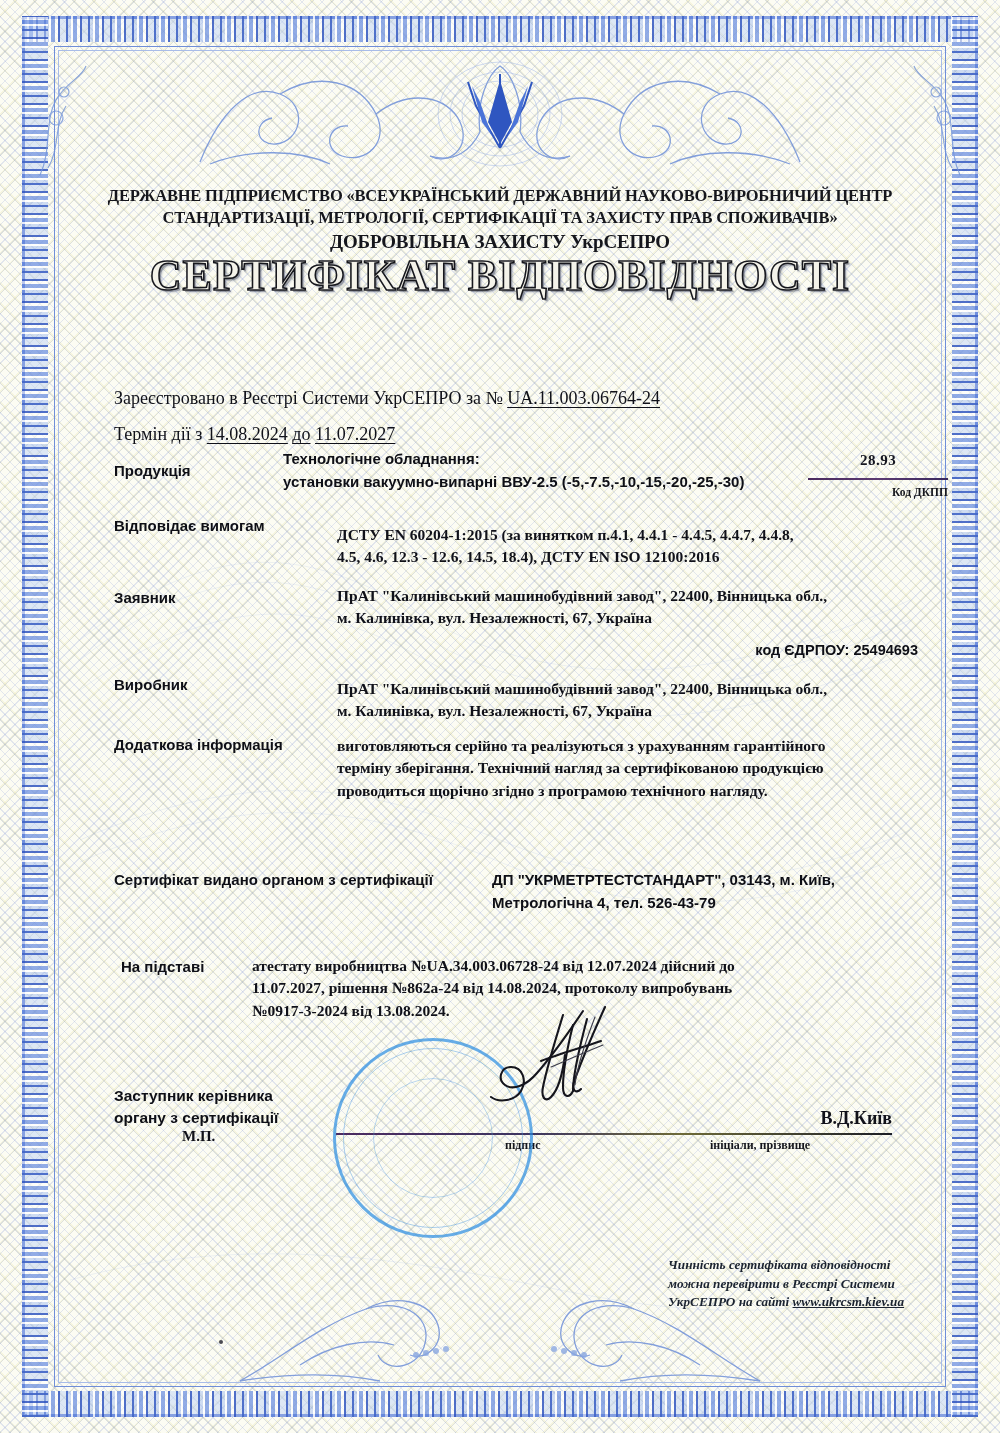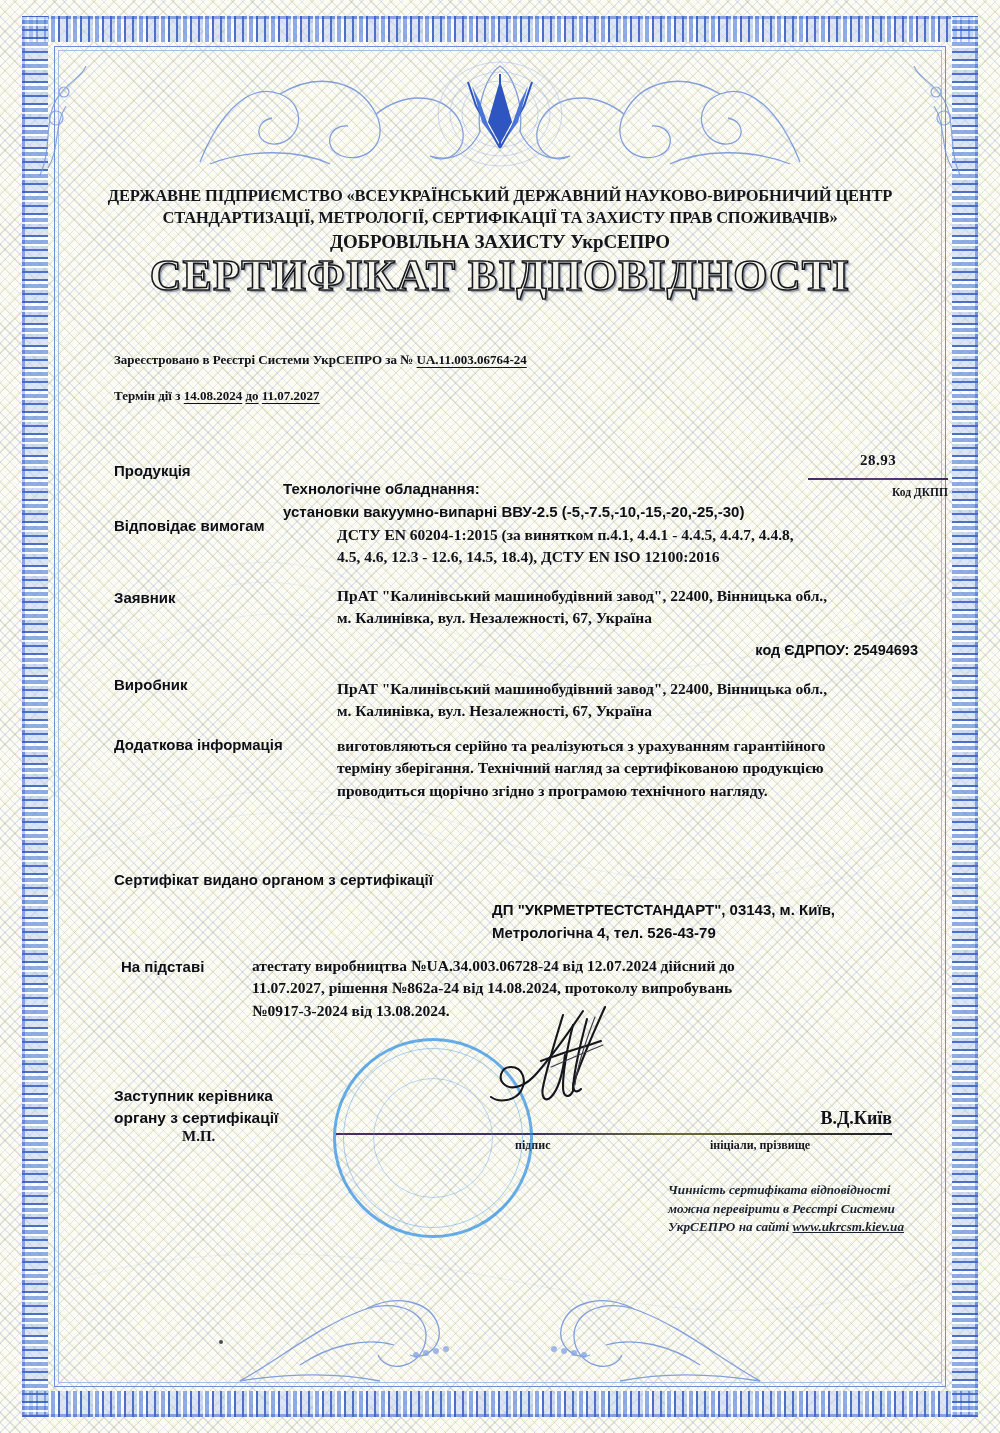--- a/index.html
+++ b/index.html
@@ -142,23 +142,24 @@
     color: #f4f3ea;
     -webkit-text-stroke: 1.6px #16171d;
     text-shadow:
       2px 2px 0 rgba(40,45,70,0.35),
       3px 3px 2px rgba(80,90,130,0.25);
   }
 
   .reg-line {
     position: absolute;
     font-family: "Liberation Serif", serif;
-    font-weight: bold;
-    font-size: 13px;
+    font-weight: normal;
+    font-size: 18px;
     color: #101119;
+    margin-top: 36px;
   }
   .reg-1 { left: 114px; top: 352px; }
   .reg-2 { left: 114px; top: 388px; }
   .u { text-decoration: underline; text-underline-offset: 3px; }
 
   .lbl {
     position: absolute;
     font-family: "Liberation Sans", sans-serif;
     font-weight: bold;
     font-size: 15px;
@@ -173,21 +174,20 @@
     line-height: 1.45;
     text-align: justify;
   }
   .val-sans {
     position: absolute;
     font-family: "Liberation Sans", sans-serif;
     font-weight: bold;
     font-size: 15px;
     color: #0e0f16;
     line-height: 1.5;
-    margin-top: 30px;
   }
 
   .dkpp-code {
     position: absolute;
     right: 52px;
     top: 452px;
     width: 140px;
     text-align: center;
     font-family: "Liberation Serif", serif;
     font-weight: bold;
@@ -303,21 +303,21 @@
     top: 1128px;
     font-family: "Liberation Serif", serif;
     font-weight: bold;
     font-size: 15px;
     color: #101119;
   }
 
   .footnote {
     position: absolute;
     right: 70px;
-    top: 1181px;
+    top: 1256px;
     width: 262px;
     text-align: left;
     font-family: "Liberation Serif", serif;
     font-style: italic;
     font-weight: bold;
     font-size: 13.2px;
     line-height: 1.42;
     color: #1b2330;
   }
   .footnote .link { text-decoration: underline; }
@@ -490,21 +490,21 @@
       <div>№0917-3-2024 від 13.08.2024.</div>
     </div>
 
     <div class="deputy">
       <div>Заступник керівника</div>
       <div>органу з сертифікації</div>
     </div>
     <div class="mp">М.П.</div>
 
     <div class="sign-rule"></div>
-    <div class="cap-small" style="left:505px; top:1138px;margin-left:10px;">підпис</div>
+    <div class="cap-small" style="left:505px; top:1138px;">підпис</div>
     <div class="cap-small" style="left:710px; top:1138px;">ініціали, прізвище</div>
     <div class="signer-name">В.Д.Київ</div>
 
     <div class="footnote">
       <div>Чинність сертифіката відповідності</div>
       <div>можна перевірити в Реєстрі Системи</div>
       <div>
         <span>УкрСЕПРО на сайті </span><span class="link">www.ukrcsm.kiev.ua</span>
       </div>
     </div>

